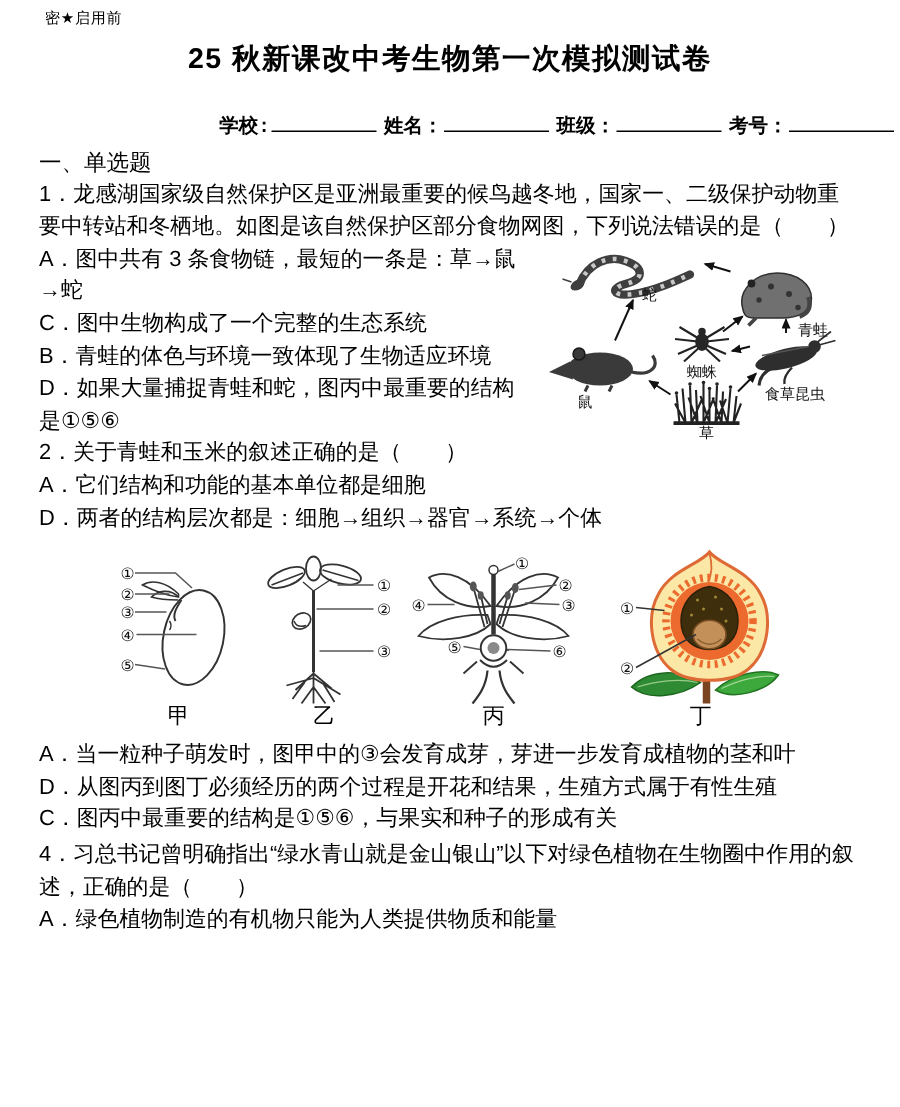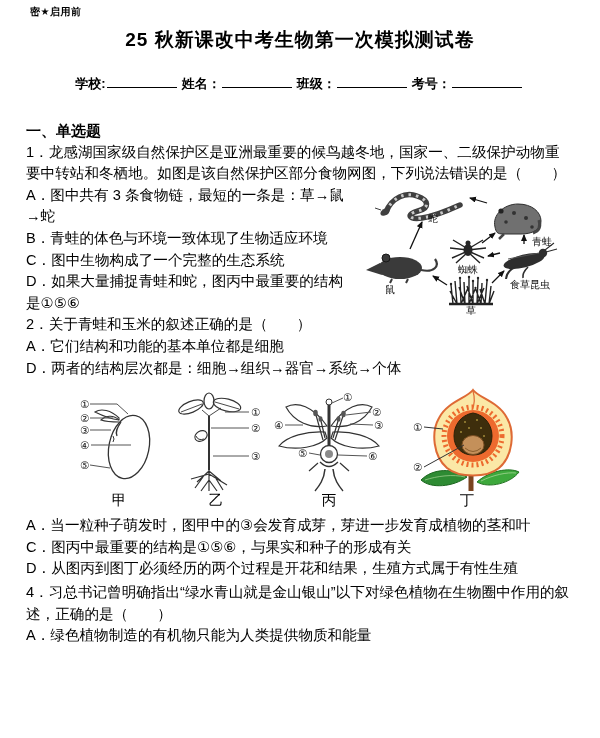--- a/index.html
+++ b/index.html
@@ -1,24 +1,24 @@
 <!DOCTYPE html>
 <html><head>
 <meta charset="utf-8">
 <style>
   html,body{margin:0;padding:0;background:#fff;}
   .page{width:600px;height:738px;position:relative;overflow:hidden;background:#fff;
         font-family:"Liberation Sans","DejaVu Sans",sans-serif;color:#000;}
-  .secret{position:absolute;left:30px;top:5px;font-size:10px;font-weight:700;letter-spacing:.5px;}
+  .secret{position:absolute;left:30px;top:5px;font-size:10px;font-weight:400;letter-spacing:.5px;}
   .title{margin:24px 28px 0;text-align:center;font-size:19px;line-height:32px;font-weight:700;letter-spacing:1px;}
-  .info-line{margin-top:19px;text-align:center;font-size:13px;font-weight:700;height:18px;white-space:nowrap;}
+  .info-line{margin-top:19px;text-align:right;font-size:13px;font-weight:700;height:18px;white-space:nowrap;font-family:Liberation Mono, monospace;}
   .info-item{margin:0 1px;}
   .blank{display:inline-block;width:70px;height:12px;border-bottom:1.5px solid #000;margin:0 3px 0 1px;vertical-align:baseline;}
   .content{margin:0 26px;font-size:14.6px;line-height:21.6px;}
-  .section-title{font-weight:700;margin-top:27px;font-size:15px;}
+  .section-title{font-weight:400;margin-top:5px;font-size:15px;}
   .content p{margin:0;}
   .foodweb{float:right;width:242px;height:128px;margin:2px -24px 0 6px;}
   .plant-row{display:flex;justify-content:center;align-items:flex-end;clear:both;margin:5px 0 7px;}
   .subfig{display:flex;flex-direction:column;align-items:center;}
   .subfig .cap{font-size:14.5px;line-height:15px;margin-top:1px;}
   .sub-yi{margin-left:8px}.sub-bing{margin-left:10px}.sub-ding{margin-left:26px}
   .mt2{margin-top:2px;}
   svg text{font-family:"Liberation Sans","DejaVu Sans",sans-serif;fill:#111;}
 </style>
 </head>
@@ -114,22 +114,22 @@
           <text x="77" y="35" font-size="10" text-anchor="middle">蛇</text>
           <text x="186" y="58" font-size="10" text-anchor="middle">青蛙</text>
           <text x="112" y="86" font-size="10" text-anchor="middle">蜘蛛</text>
           <text x="34" y="106" font-size="10" text-anchor="middle">鼠</text>
           <text x="174" y="101" font-size="10" text-anchor="middle">食草昆虫</text>
           <text x="115" y="127" font-size="10" text-anchor="middle">草</text>
         </svg>
       </div>
 
       <p>A．图中共有 3 条食物链，最短的一条是：草→鼠→蛇</p>
+      <p>C．图中生物构成了一个完整的生态系统</p>
       <p>B．青蛙的体色与环境一致体现了生物适应环境</p>
-      <p>C．图中生物构成了一个完整的生态系统</p>
       <p>D．如果大量捕捉青蛙和蛇，图丙中最重要的结构是①⑤⑥</p>
     </div>
 
     <div>
       <p>2．关于青蛙和玉米的叙述正确的是（　　）</p>
       <p>A．它们结构和功能的基本单位都是细胞</p>
       <p>D．两者的结构层次都是：细胞→组织→器官→系统→个体</p>
     </div>
 
     <div>
@@ -245,22 +245,22 @@
             </g>
             <text x="7" y="47" font-size="10.5" text-anchor="middle">①</text>
             <text x="7" y="87" font-size="10.5" text-anchor="middle">②</text>
           </svg>
           <div class="cap">丁</div>
         </div>
 
       </div>
 
       <p>A．当一粒种子萌发时，图甲中的③会发育成芽，芽进一步发育成植物的茎和叶</p>
+      <p>D．从图丙到图丁必须经历的两个过程是开花和结果，生殖方式属于有性生殖</p>
       <p>C．图丙中最重要的结构是①⑤⑥，与果实和种子的形成有关</p>
-      <p>D．从图丙到图丁必须经历的两个过程是开花和结果，生殖方式属于有性生殖</p>
     </div>
 
     <div class="mt2">
       <p>4．习总书记曾明确指出“绿水青山就是金山银山”以下对绿色植物在生物圈中作用的叙述，正确的是（　　）</p>
       <p>A．绿色植物制造的有机物只能为人类提供物质和能量</p>
 
     </div>
 
   </div>
 </div>

